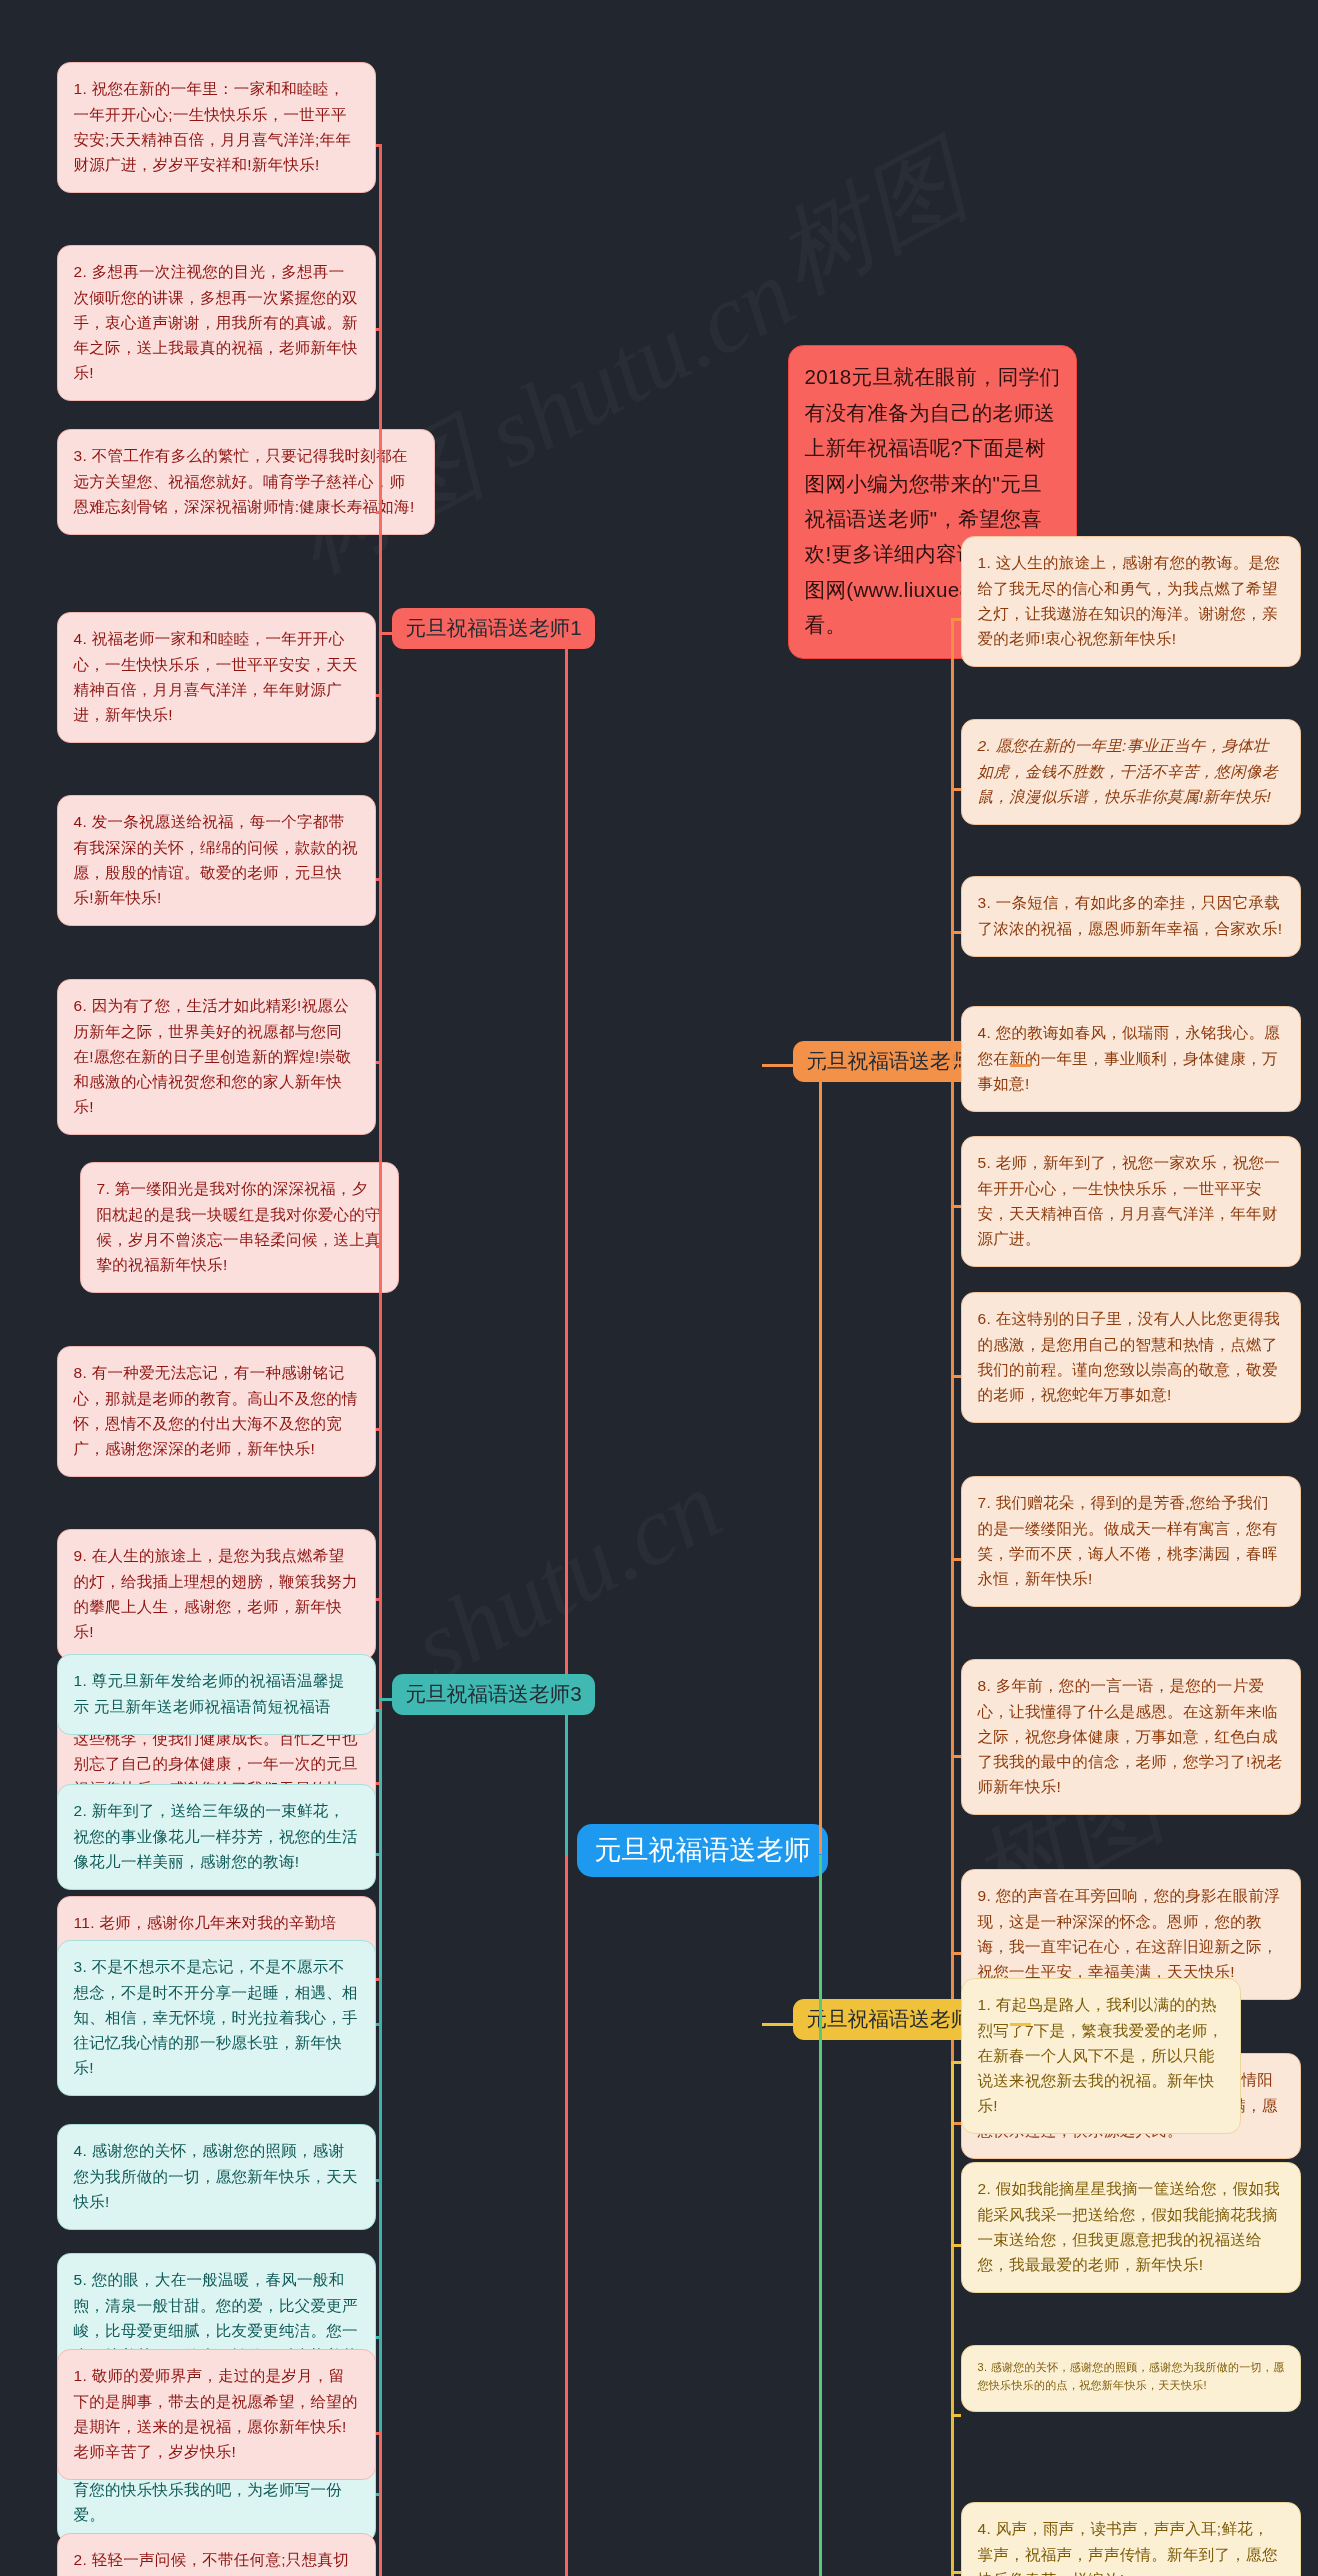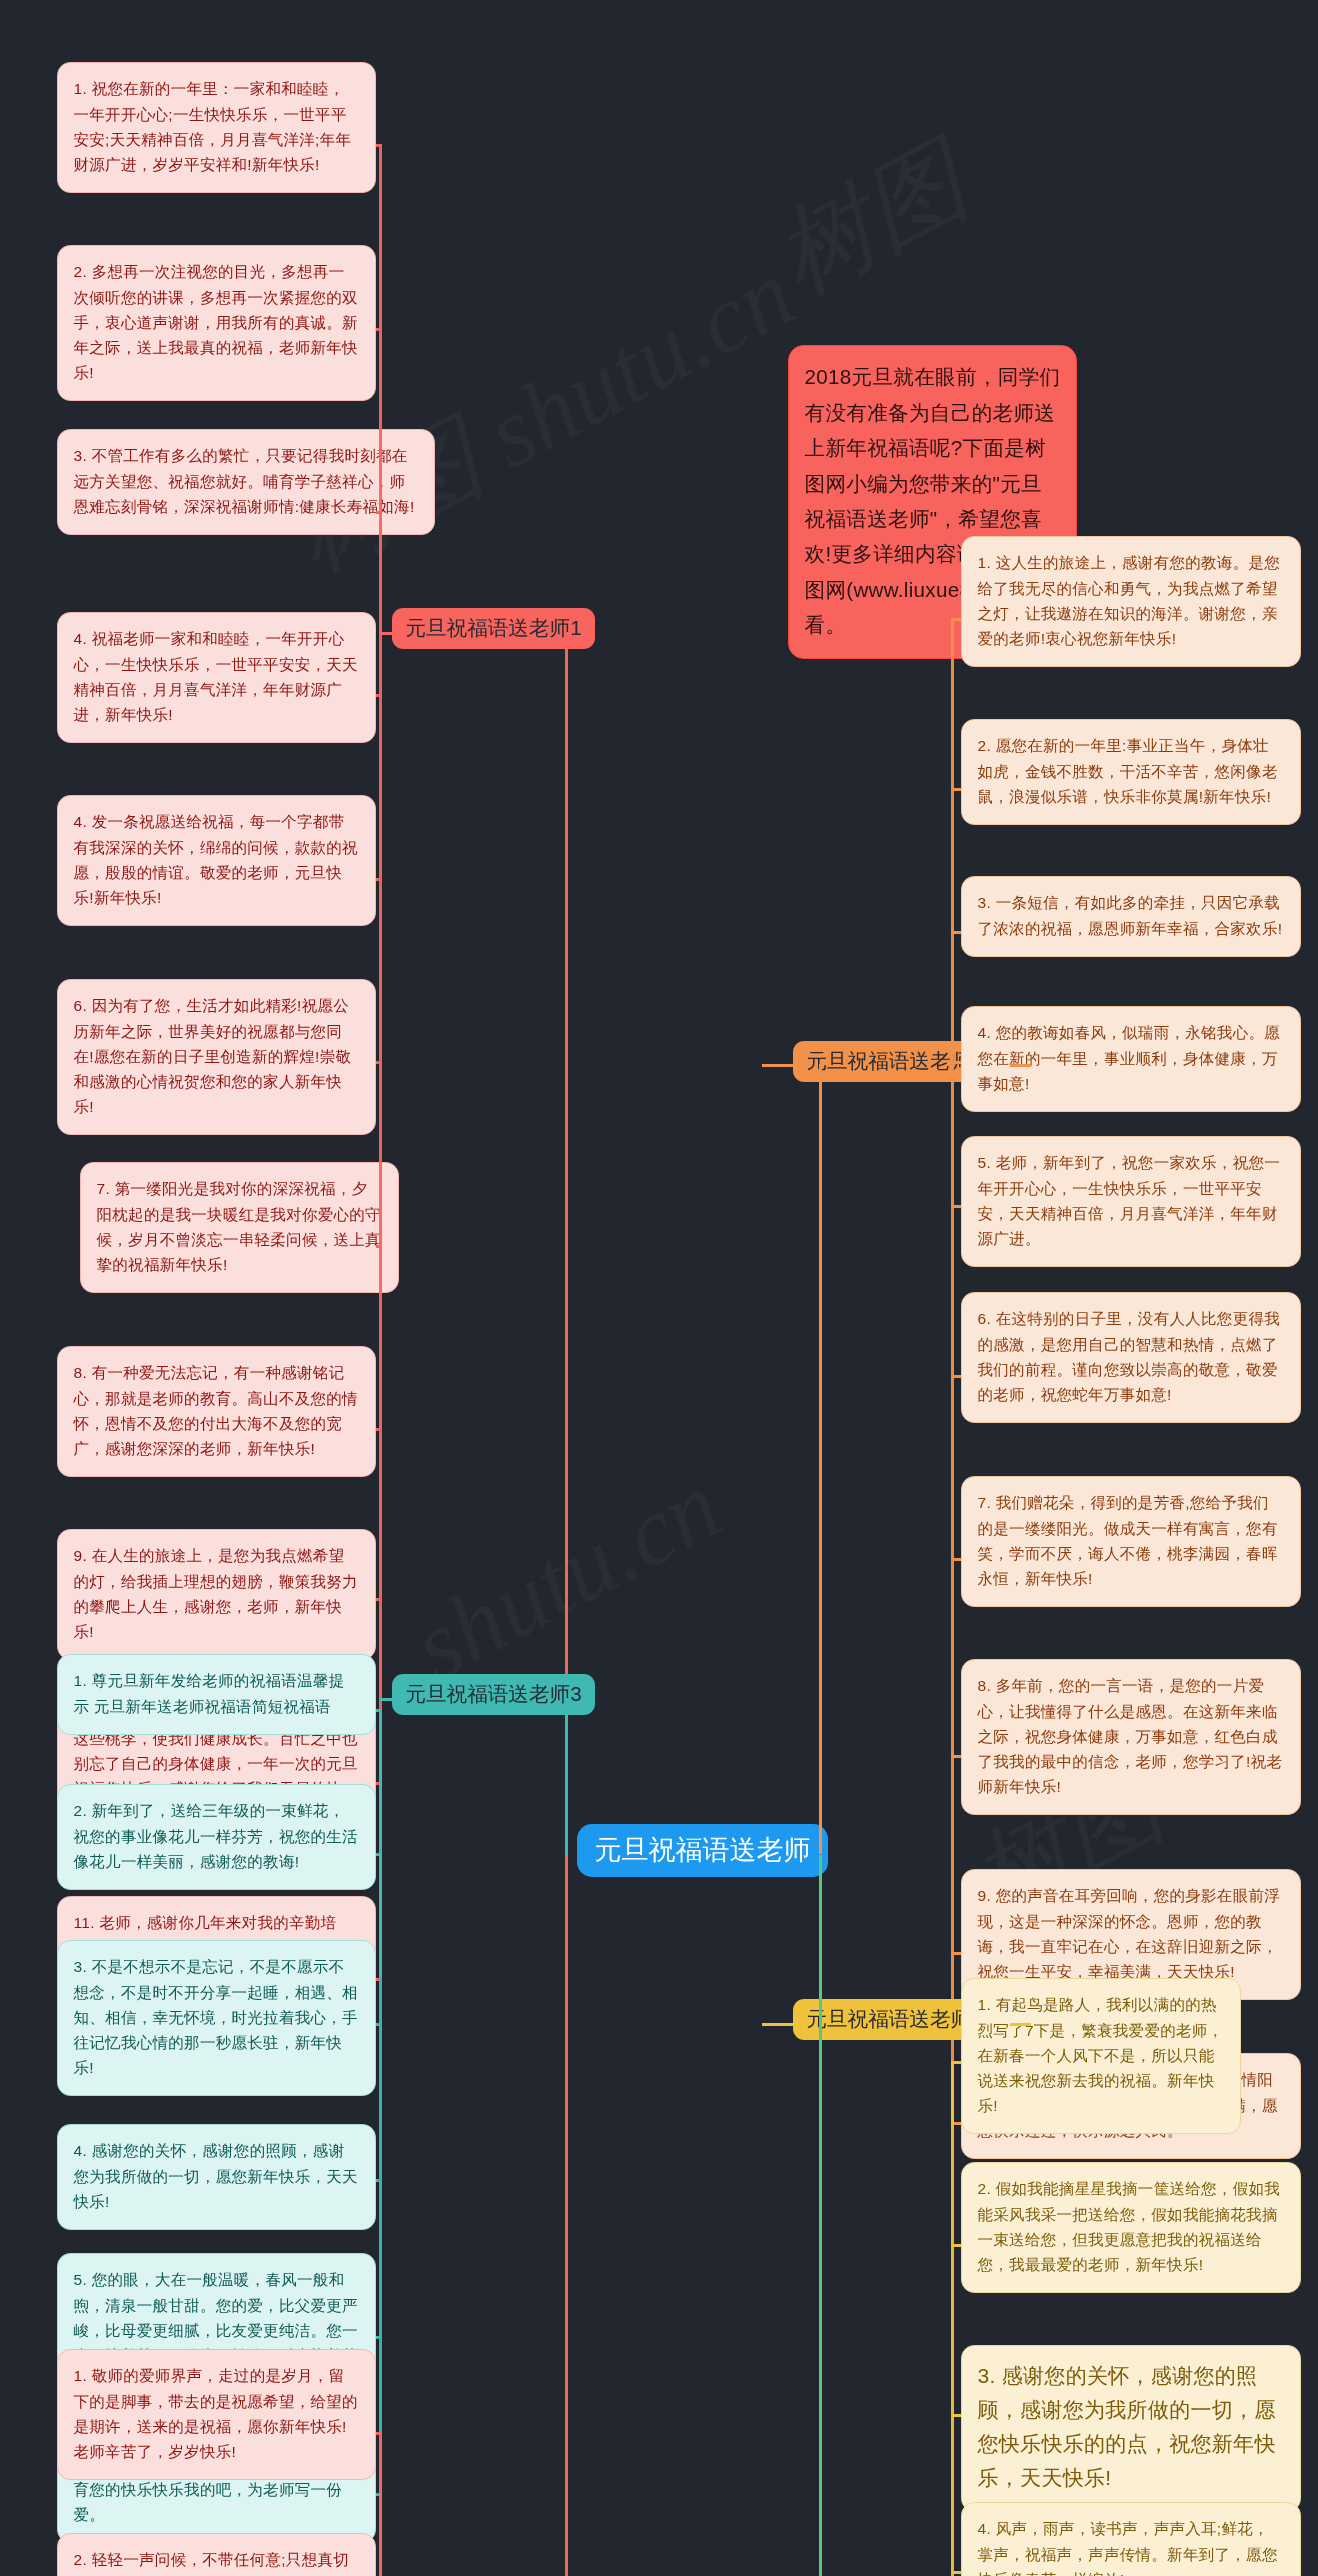--- a/index.html
+++ b/index.html
@@ -80,21 +80,21 @@
     <div class="stub" style="top: 1782px; background: rgb(248, 101, 95); left: 376px; width: 2.6px;"></div>
     <div class="card pink" style="left: 57px; top: 1896px; width: 319px; font-size: 15.5px;">11. 老师，感谢你几年来对我的辛勤培育，使你从不明翻地教会我们生活做人，在新的一年里我用爱无力量的为师之恩，祝福您的同学们给予您快乐、工作顺利!</div>
     <div class="stub" style="top: 1978px; background: rgb(248, 101, 95); left: 376px; width: 2.6px;"></div>
     <div class="spine" style="left: 379px; background: rgb(248, 101, 95); opacity: 0.95; top: 144px; height: 1834px;"></div>
     <div class="stub" style="top: 632px; background: rgb(248, 101, 95); left: 379px; width: 20.6px;"></div>
     <div class="spine" style="left: 565px; background: rgb(248, 101, 95); top: 632px; height: 1223px;"></div>
     <div class="stub" style="top: 632px; background: rgb(248, 101, 95); left: 565px;"></div>
     <div class="tag t2" style="left: 793px; top: 1041px; background: rgb(243, 145, 73);">元旦祝福语送老师2</div>
     <div class="card cream" style="left: 961px; top: 536px; width: 340px; font-size: 15.5px;">1. 这人生的旅途上，感谢有您的教诲。是您给了我无尽的信心和勇气，为我点燃了希望之灯，让我遨游在知识的海洋。谢谢您，亲爱的老师!衷心祝您新年快乐!</div>
     <div class="stub" style="top: 618px; background: rgb(243, 145, 73); left: 951px; width: 10.3px;"></div>
-    <div class="card cream" style="left: 961px; top: 719px; width: 340px; font-size: 15.5px;">2. 愿您在新的一年里:事业正当午，身体壮如虎，金钱不胜数，干活不辛苦，悠闲像老鼠，浪漫似乐谱，快乐非你莫属!新年快乐!</div>
+    <div class="card cream" style="left: 961px; top: 719px; width: 340px; font-size: 15.5px; font-style: italic;">2. 愿您在新的一年里:事业正当午，身体壮如虎，金钱不胜数，干活不辛苦，悠闲像老鼠，浪漫似乐谱，快乐非你莫属!新年快乐!</div>
     <div class="stub" style="top: 788px; background: rgb(243, 145, 73); left: 951px; width: 10.3px;"></div>
     <div class="card cream" style="left: 961px; top: 876px; width: 340px; font-size: 15.5px;">3. 一条短信，有如此多的牵挂，只因它承载了浓浓的祝福，愿恩师新年幸福，合家欢乐!</div>
     <div class="stub" style="top: 931px; background: rgb(243, 145, 73); left: 951px; width: 10.3px;"></div>
     <div class="card cream" style="left: 961px; top: 1006px; width: 340px; font-size: 15.5px;">4. 您的教诲如春风，似瑞雨，永铭我心。愿您在新的一年里，事业顺利，身体健康，万事如意!</div>
     <div class="stub" style="top: 1061px; background: rgb(243, 145, 73); left: 951px; width: 10.3px;"></div>
     <div class="card cream" style="left: 961px; top: 1136px; width: 340px; font-size: 15.5px;">5. 老师，新年到了，祝您一家欢乐，祝您一年开开心心，一生快快乐乐，一世平平安安，天天精神百倍，月月喜气洋洋，年年财源广进。</div>
     <div class="stub" style="top: 1205px; background: rgb(243, 145, 73); left: 951px; width: 10.3px;"></div>
     <div class="card cream" style="left: 961px; top: 1292px; width: 340px; font-size: 15.5px;">6. 在这特别的日子里，没有人人比您更得我的感激，是您用自己的智慧和热情，点燃了我们的前程。谨向您致以崇高的敬意，敬爱的老师，祝您蛇年万事如意!</div>
     <div class="stub" style="top: 1375px; background: rgb(243, 145, 73); left: 951px; width: 10.3px;"></div>
     <div class="card cream" style="left: 961px; top: 1476px; width: 340px; font-size: 15.5px;">7. 我们赠花朵，得到的是芳香,您给予我们的是一缕缕阳光。做成天一样有寓言，您有笑，学而不厌，诲人不倦，桃李满园，春晖永恒，新年快乐!</div>
@@ -125,21 +125,21 @@
     <div class="card teal" style="left: 57px; top: 2567px; width: 319px; font-size: 15.5px;">7. 元旦过了，喜欢，一轮换少了，祝福传给了，过去的快乐，您带我们心快的问候，随爱和您更分快乐，但长的快乐、工作顺利!</div>
     <div class="spine" style="left: 379px; background: rgb(63, 185, 178); opacity: 0.95; top: 1709px; height: 1687px;"></div>
     <div class="stub" style="top: 1698px; background: rgb(63, 185, 178); left: 379px; width: 20.6px;"></div>
     <div class="spine" style="left: 565px; background: rgb(63, 185, 178); top: 1698px; height: 157px;"></div>
     <div class="stub" style="top: 1698px; background: rgb(63, 185, 178); left: 565px;"></div>
     <div class="tag t4" style="left: 793px; top: 1999px; background: rgb(240, 194, 60);">元旦祝福语送老师4</div>
     <div class="card gold" style="left: 961px; top: 1978px; width: 280px; font-size: 15.5px;">1. 有起鸟是路人，我利以满的的热烈写了7下是，繁衰我爱爱的老师，在新春一个人风下不是，所以只能说送来祝您新去我的祝福。新年快乐!</div>
     <div class="stub" style="top: 2061px; background: rgb(240, 194, 60); left: 951px; width: 10.3px;"></div>
     <div class="card gold" style="left: 961px; top: 2162px; width: 340px; font-size: 15.5px;">2. 假如我能摘星星我摘一筐送给您，假如我能采风我采一把送给您，假如我能摘花我摘一束送给您，但我更愿意把我的祝福送给您，我最最爱的老师，新年快乐!</div>
     <div class="stub" style="top: 2244px; background: rgb(240, 194, 60); left: 951px; width: 10.3px;"></div>
-    <div class="card gold" style="left: 961px; top: 2345px; width: 340px; font-size: 21px;">3. 感谢您的关怀，感谢您的照顾，感谢您为我所做的一切，愿您快乐快乐的的点，祝您新年快乐，天天快乐!</div>
+    <div class="card gold" style="left: 961px; top: 2345px; width: 340px; font-size: 11px;">3. 感谢您的关怀，感谢您的照顾，感谢您为我所做的一切，愿您快乐快乐的的点，祝您新年快乐，天天快乐!</div>
     <div class="stub" style="top: 2414px; background: rgb(240, 194, 60); left: 951px; width: 10.3px;"></div>
     <div class="card gold" style="left: 961px; top: 2502px; width: 340px; font-size: 15.5px;">4. 风声，雨声，读书声，声声入耳;鲜花，掌声，祝福声，声声传情。新年到了，愿您快乐像春花一样绽放!</div>
     <div class="stub" style="top: 2571px; background: rgb(240, 194, 60); left: 951px; width: 10.3px;"></div>
     <div class="spine" style="left: 951px; background: rgb(240, 194, 60); opacity: 0.95; top: 2061px; height: 1347px;"></div>
     <div class="stub" style="top: 2023px; background: rgb(240, 194, 60); left: 1010px; width: 20.6px;"></div>
     <div class="spine" style="left: 819px; background: rgb(240, 194, 60); top: 1855px; height: 168px;"></div>
     <div class="stub" style="top: 2023px; background: rgb(240, 194, 60); left: 762px; width: 31px;"></div>
     <div class="card pink" style="left: 57px; top: 2349px; width: 319px; font-size: 15.5px;">1. 敬师的爱师界声，走过的是岁月，留下的是脚事，带去的是祝愿希望，给望的是期许，送来的是祝福，愿你新年快乐!老师辛苦了，岁岁快乐!</div>
     <div class="stub" style="top: 2432px; background: rgb(248, 101, 95); left: 376px; width: 2.6px;"></div>
     <div class="card pink" style="left: 57px; top: 2533px; width: 319px; font-size: 15.5px;">2. 轻轻一声问候，不带任何意;只想真切知道您一切是否安好，身体安康是学生们最大的心愿。亲爱的老师，您辛苦了!元旦快乐!</div>

